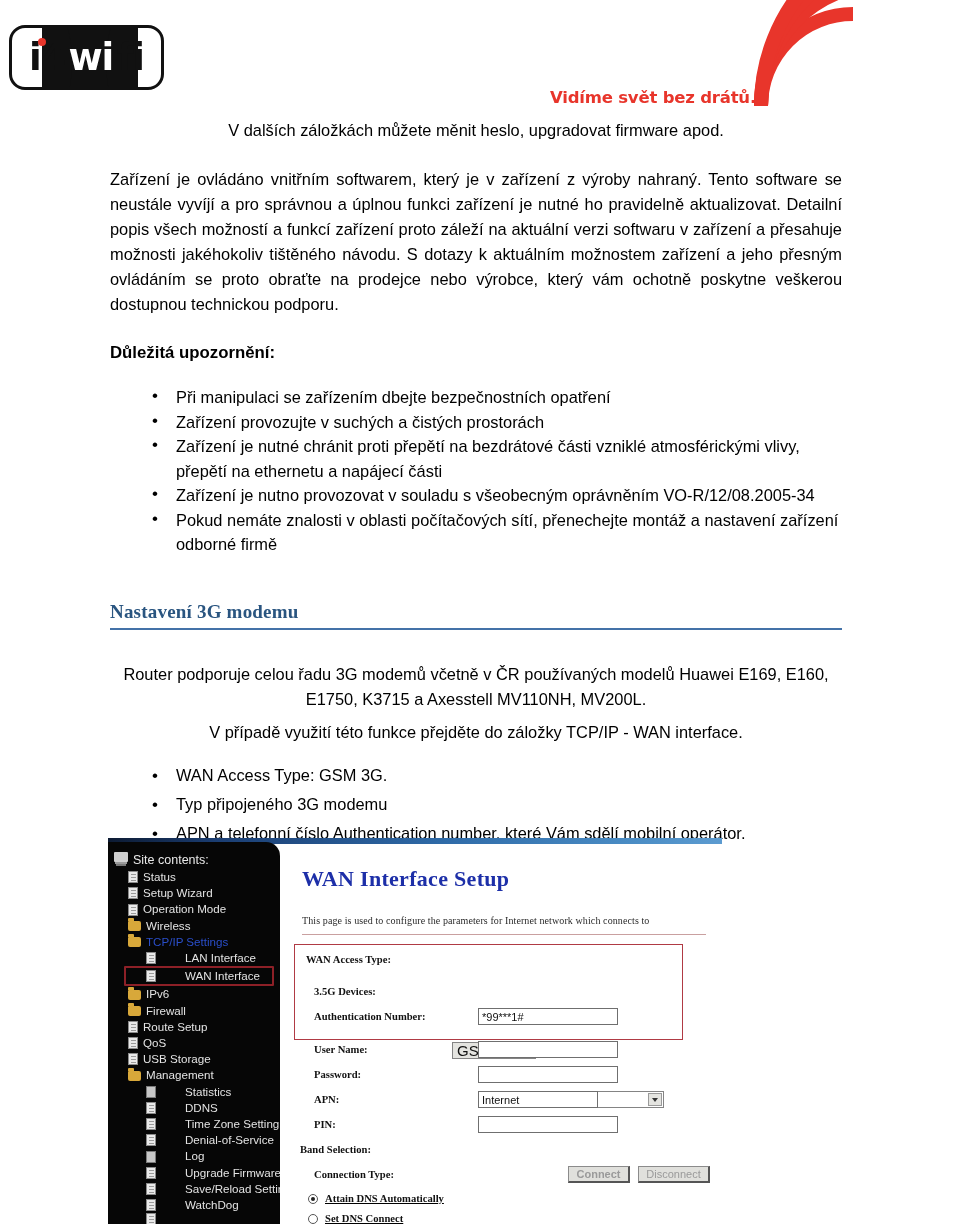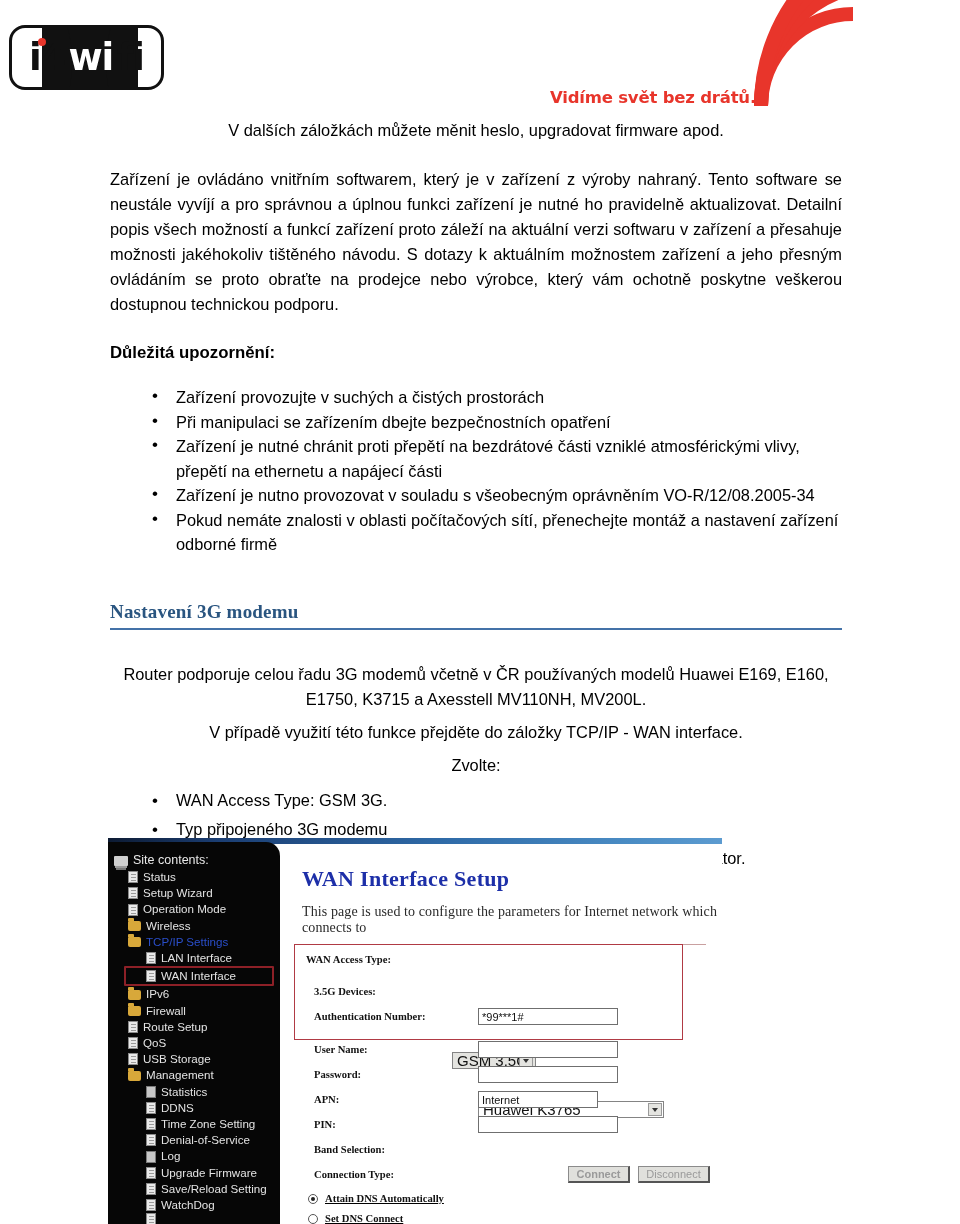--- a/index.html
+++ b/index.html
@@ -135,33 +135,33 @@
   }
   #shot .sidebar {
     position:absolute; left:0; top:4px;
     width:172px; height:382px;
     background:#060606;
     border-radius:0 14px 0 0;
   }
   #shot .sidebar-inner { padding:10px 0 0 4px; }
 
   .tree-root {
-    display:flex; align-items:center;
+    display:flex; 
     color:#e9e9e9; font-size:12.5px; line-height:17px;
     font-family:"Liberation Sans", sans-serif;
     padding-left:2px;
   }
   .tree-item {
     display:flex; align-items:center;
     color:#e3e3e3; font-size:11.6px; line-height:16.2px;
     font-family:"Liberation Sans", sans-serif;
     white-space:nowrap;
   }
   .tree-item.lvl1 { padding-left:16px; }
-  .tree-item.lvl2 { padding-left:34px; }
+  .tree-item.lvl2 { padding-left:34px;gap:24px; }
   .tree-item.highlight { color:#2a4ec9; }
   .tree-item.boxed {
     border:2px solid #8d2027;
     margin-left:12px; padding-left:20px;
     width:150px;
     border-radius:1px;
   }
   .tree-item.boxed.lvl2 { padding-left:20px; }
 
   .ico { width:12px; height:13px; margin-right:5px; flex:0 0 auto; position:relative; }
@@ -195,22 +195,22 @@
   .panel-title {
     font-family:"Liberation Serif", serif;
     font-weight:bold;
     font-size:22px;
     color:#1d2fa8;
     margin:22px 0 0 22px;
     letter-spacing:0.3px;
   }
   .panel-desc {
     font-family:"Liberation Serif", serif;
-    font-size:14px; color:#2a2a2a;
-    margin:12px 0 0 22px;
+    font-size:10px; color:#2a2a2a;
+    margin:23px 0 0 22px;
     letter-spacing:0.1px;
   }
   .panel-rule {
     height:1px; background:#c9a0a0; margin:8px 16px 0 22px;
   }
 
   .redbox {
     position:absolute; left:14px; top:100px;
     width:389px; height:96px;
     border:1px solid #b03a44;
@@ -322,41 +322,40 @@
 
   <p class="para just">Zařízení je ovládáno vnitřním softwarem, který je v zařízení z výroby nahraný. Tento software se neustále vyvíjí a pro správnou a úplnou funkci zařízení je nutné ho pravidelně aktualizovat. Detailní popis všech možností a funkcí zařízení proto záleží na aktuální verzi softwaru v zařízení a přesahuje možnosti jakéhokoliv tištěného návodu. S dotazy k aktuálním možnostem zařízení a jeho přesným ovládáním se proto obraťte na prodejce nebo výrobce, který vám ochotně poskytne veškerou dostupnou technickou podporu.</p>
 
   <div class="gap-24"></div>
 
   <h3 class="warnhead">Důležitá upozornění:</h3>
 
   <div class="gap-20"></div>
 
   <ul class="bullets">
+    <li>Při manipulaci se zařízením dbejte bezpečnostních opatření</li>
     <li>Zařízení provozujte v suchých a čistých prostorách</li>
-    <li>Při manipulaci se zařízením dbejte bezpečnostních opatření</li>
     <li>Zařízení je nutné chránit proti přepětí na bezdrátové části vzniklé atmosférickými vlivy, přepětí na ethernetu a napájecí části</li>
     <li>Zařízení je nutno provozovat v souladu s všeobecným oprávněním VO-R/12/08.2005-34</li>
     <li>Pokud nemáte znalosti v oblasti počítačových sítí, přenechejte montáž a nastavení zařízení odborné firmě</li>
   </ul>
 
   <div class="gap-24"></div>
   <div class="gap-20"></div>
 
   <h2 class="secthead">Nastavení 3G modemu</h2>
   <div class="secthead-rule"></div>
 
   <div class="gap-24"></div>
   <div class="gap-8"></div>
 
   <p class="para">Router podporuje celou řadu 3G modemů včetně v ČR používaných modelů Huawei E169, E160, E1750, K3715 a Axesstell MV110NH, MV200L.</p>
   <div class="gap-8"></div>
   <p class="para">V případě využití této funkce přejděte do záložky TCP/IP - WAN interface.</p>
   <div class="gap-8"></div>
-  <p class="para">Zvolte:</p>
 
   <div class="gap-8"></div>
 
   <ul class="bullets2">
     <li>WAN Access Type: GSM 3G.</li>
     <li>Typ připojeného 3G modemu</li>
     <li>APN a telefonní číslo Authentication number, které Vám sdělí mobilní operátor.</li>
   </ul>
 </div>
 
@@ -514,21 +513,21 @@
       <span>Internet</span>
     </div>
 
     <div class="frow" style="left:34px; top:275px;">
       <span class="flabel">PIN:</span>
     </div>
     <div class="fctl inp" style="left:198px; top:272px; width:140px;">
       <span></span>
     </div>
 
-    <div class="frow" style="left:34px; top:300px;justify-content:flex-end;">
+    <div class="frow" style="left:20px; top:300px;justify-content:flex-end;">
       <span class="flabel">Band Selection:</span>
     </div>
 
     <div class="frow" style="left:34px; top:325px;">
       <span class="flabel">Connection Type:</span>
     </div>
 
     <div class="fctl btn" style="left:288px; top:322px; width:62px;font-weight:bold;">
       <span>Connect</span>
     </div>

